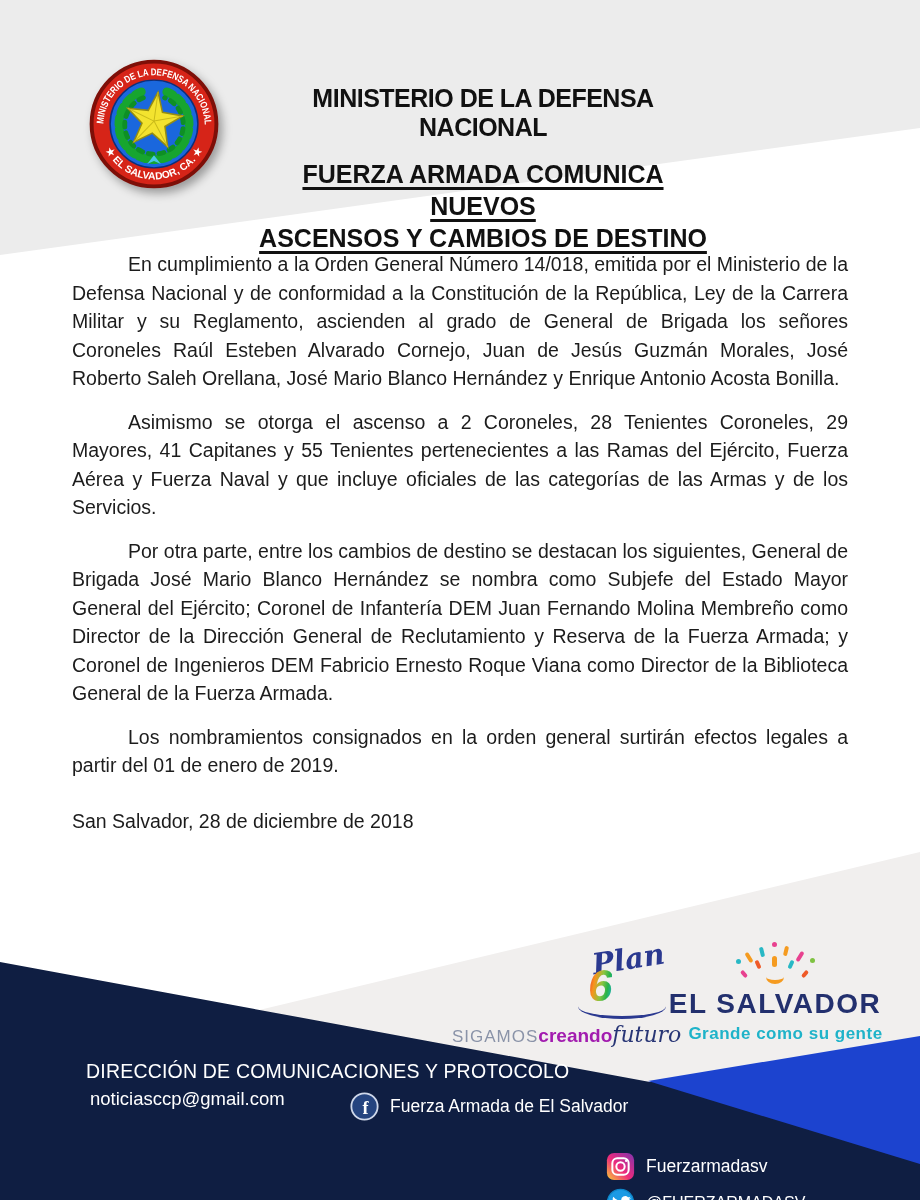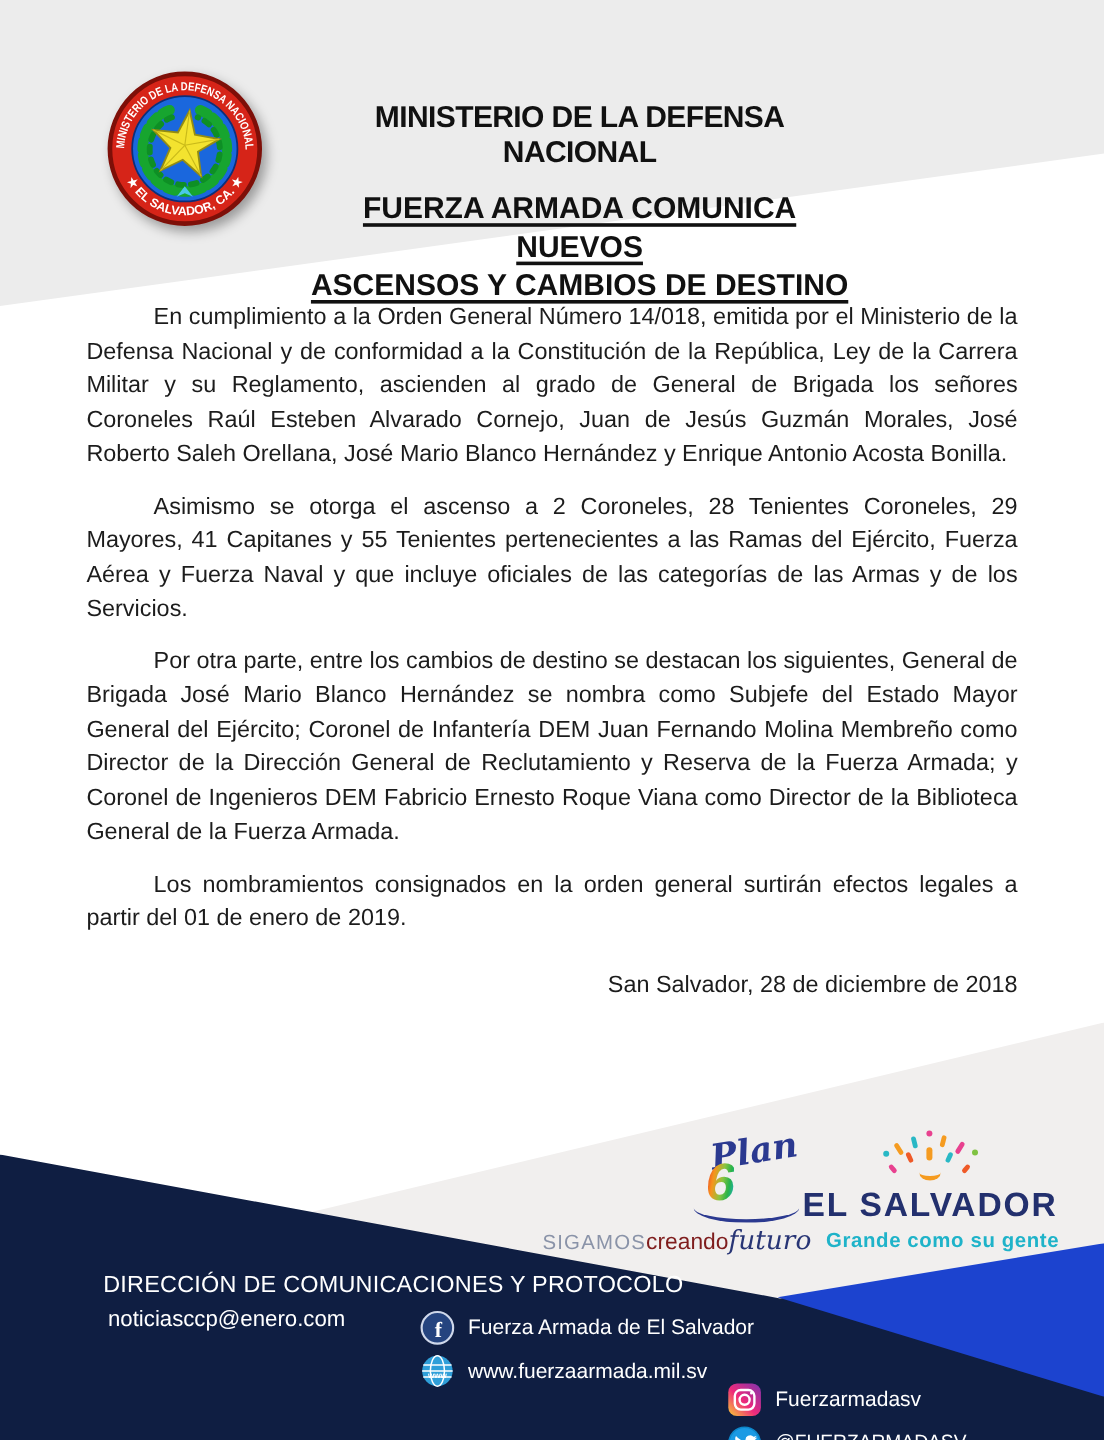--- a/index.html
+++ b/index.html
@@ -21,35 +21,35 @@
   .header{position:absolute;left:248px;top:84px;width:470px;text-align:center;color:#111;}
   .h-ministry{font-size:25px;font-weight:bold;letter-spacing:-.5px;}
   .h-title{font-size:34px;font-weight:bold;letter-spacing:-.5px;margin-top:3px;}
   .h-sub{margin-top:16px;font-size:25px;font-weight:bold;line-height:32px;}
   .h-sub .u{text-decoration:underline;text-decoration-thickness:3px;text-underline-offset:4px;}
 
   
   .content{position:absolute;left:72px;top:250px;width:776px;font-size:19.5px;
            line-height:28.5px;text-align:justify;color:#1c1c1c;}
   .content p{margin:0 0 15px 0;text-indent:56px;}
-  .dateline{text-align:right;margin-top:27px;}
+  .dateline{margin-top:27px;}
 
   
   .plan10{position:absolute;left:560px;top:938px;width:120px;}
   .p10-plan{font-family:"DejaVu Serif",serif;font-style:italic;font-weight:bold;
             color:#2b3990;font-size:29px;transform:rotate(-9deg);
             position:absolute;left:32px;top:4px;}
   .p10-ten{position:absolute;left:28px;top:26px;font-size:44px;font-weight:bold;font-style:italic;
            background:linear-gradient(100deg,#e8312a 5%,#f7941d 30%,#8bc53f 55%,#27b34a 75%,#1fb0c9 95%);
            -webkit-background-clip:text;background-clip:text;color:transparent;line-height:1;}
   .p10-arc{position:absolute;left:18px;top:56px;width:88px;height:22px;
            border-bottom:3px solid #2b3990;border-radius:50%;}
   .p10-tag{position:absolute;left:-108px;top:84px;width:340px;white-space:nowrap;}
   .p10-sigamos{font-size:17px;color:#8a93a8;letter-spacing:1px;}
-  .p10-creando{font-size:19px;font-weight:normal;color:#7f1d1d;}
+  .p10-creando{font-size:19px;font-weight:bold;color:#a21caf;}
   .p10-futuro{font-family:"DejaVu Serif",serif;font-style:italic;font-size:22px;color:#283575;}
 
   
   .brand-sv{position:absolute;left:655px;top:942px;width:240px;text-align:center;}
   .confetti{position:relative;width:90px;height:44px;margin:0 auto;}
   .cf{position:absolute;border-radius:3px;}
   .brand-name{font-size:28px;font-weight:bold;color:#23306e;letter-spacing:1.5px;margin-top:2px;}
   .brand-slogan{font-size:17px;font-weight:bold;color:#1fb3c9;letter-spacing:.5px;margin-top:4px;padding-left:21px;}
 
   
@@ -145,42 +145,29 @@
       <span class="cf" style="left:42px;top:14px;width:5px;height:11px;background:#f59b20;"></span>
       <span class="cf" style="left:12px;top:28px;width:4px;height:8px;background:#e8418f;transform:rotate(-40deg);"></span>
       <span class="cf" style="left:73px;top:28px;width:4px;height:8px;background:#ef5a28;transform:rotate(40deg);"></span>
       <span class="cf" style="left:36px;top:28px;width:18px;height:10px;border-bottom:4px solid #f59b20;border-radius:50%;background:transparent;"></span>
     </div>
     <div class="brand-name">EL SALVADOR</div>
     <div class="brand-slogan">Grande como su gente</div>
   </div>
 
   <div class="f-dept">DIRECCIÓN DE COMUNICACIONES Y PROTOCOLO</div>
-  <div class="f-email">noticiasccp@enero.com</div>
+  <div class="f-email">noticiasccp@gmail.com</div>
 
   <div class="social social-left">
     <div class="s-row">
       <svg class="icn" viewBox="0 0 32 32">
         <circle cx="16" cy="16" r="14.5" fill="#25447f" stroke="#cfd8ea" stroke-width="2"></circle>
         <text x="17" y="24" font-size="20" font-weight="bold" fill="#ffffff" text-anchor="middle" font-family="Liberation Serif,serif">f</text>
       </svg>
       <span>Fuerza Armada de El Salvador</span>
-    </div>
-    <div class="s-row">
-      <svg class="icn" viewBox="0 0 32 32">
-        <circle cx="16" cy="16" r="14" fill="#2f9fd9"></circle>
-        <g stroke="#ffffff" stroke-width="1.4" fill="none">
-          <line x1="3" y1="10.5" x2="29" y2="10.5"></line>
-          <line x1="2" y1="16" x2="30" y2="16"></line>
-          <line x1="3" y1="21.5" x2="29" y2="21.5"></line>
-          <ellipse cx="16" cy="16" rx="6.5" ry="14"></ellipse>
-        </g>
-        <text x="16" y="22.5" font-size="7.5" font-weight="bold" fill="#ffffff" text-anchor="middle" font-family="Liberation Sans,sans-serif">www</text>
-      </svg>
-      <span>www.fuerzaarmada.mil.sv</span>
     </div>
   </div>
 
   <div class="social social-right">
     <div class="s-row">
       <svg class="icn" viewBox="0 0 32 32">
         <defs>
           <linearGradient id="igGrad" x1="0" y1="1" x2="1" y2="0">
             <stop offset="0" stop-color="#f9ce34"></stop>
             <stop offset="0.45" stop-color="#ee2a7b"></stop>

